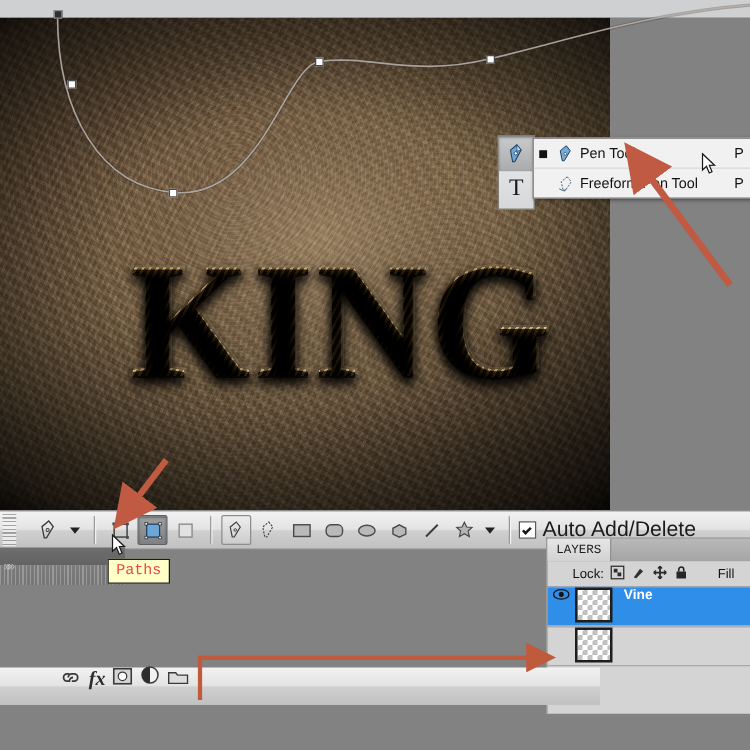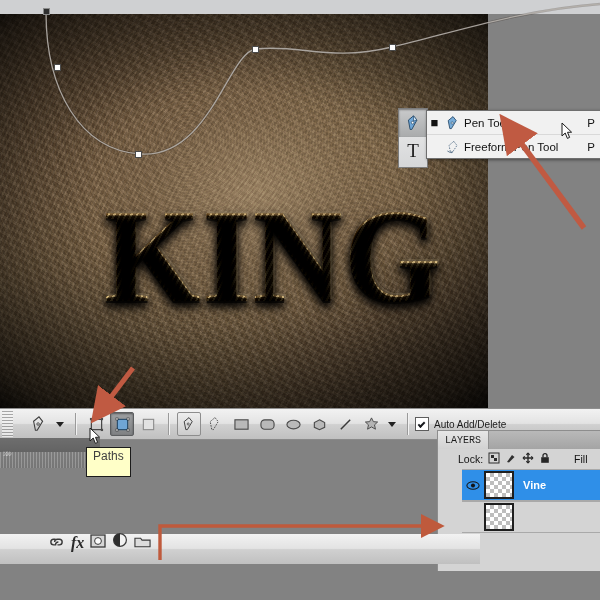--- a/index.html
+++ b/index.html
@@ -69,25 +69,25 @@
   .tbtn{width:22px;height:22px;margin:0 1px;display:flex;align-items:center;justify-content:center;
         border:1px solid transparent;border-radius:2px;position:relative;}
   .tbtn.on{background:linear-gradient(180deg,#9fa1a3,#7f8183);border:1px solid #5c5e60;
            box-shadow:inset 0 1px 2px rgba(0,0,0,.45);}
   .tbtn.grp{background:linear-gradient(180deg,#eee,#ccc);border:1px solid #8d8d8d;}
   .caret{width:0;height:0;border-left:4px solid transparent;border-right:4px solid transparent;
          border-top:5px solid #222;margin:0 4px;}
   .chk{width:12px;height:12px;background:#fff;border:1px solid #5d5d5d;position:relative;}
   .chk::after{content:"";position:absolute;left:2px;top:4px;width:5px;height:2px;
               border-left:2px solid #16181c;border-bottom:2px solid #16181c;transform:rotate(-45deg);}
-  .optlabel{font-size:10px;color:#1b1b1b;margin-left:5px;}
+  .optlabel{font-size:17px;color:#1b1b1b;margin-left:5px;}
 
   
   .tooltip{position:absolute;left:86px;top:447px;background:#ffffc8;border:1px solid #1b1b1b;
-           padding:1px 6px 12px;font-size:12px;color:#404040;line-height:15px;}
+           padding:1px 6px 2px;font-size:12px;color:#ef4444;line-height:15px;font-family:Liberation Mono, monospace;}
 
   
   .cursor{position:absolute;width:13px;height:19px;}
 
   
   .flyout{position:absolute;left:426px;top:110px;width:174px;
           background:#f1f1f1;border:1px solid #6f6f6f;box-shadow:1px 1px 3px rgba(0,0,0,.45);}
   .fitem{height:23px;display:flex;align-items:center;font-size:11.5px;color:#121212;
          border-bottom:1px solid #d9d9d9;position:relative;}
   .fitem:last-child{border-bottom:none;}
@@ -107,22 +107,22 @@
   .tab{padding:0 7px;display:flex;align-items:center;font-size:10px;color:#1c1c1c;
        background:linear-gradient(180deg,#e6e6e6,#d2d2d2);border-right:1px solid #919191;}
   .tabfill{flex:1;}
   .blendrow{height:20px;display:flex;align-items:center;padding:2px 0 0 3px;gap:3px;}
   .combo{width:110px;height:16px;background:#fff;border:1px solid #7d7d7d;
          display:flex;align-items:center;padding-left:4px;font-size:10.5px;color:#111;position:relative;}
   .combo .dd{position:absolute;right:3px;width:0;height:0;
              border-left:4px solid transparent;border-right:4px solid transparent;border-top:5px solid #3a3a3a;}
   .smalllbl{font-size:10.5px;color:#121212;}
   .lockrow{height:20px;display:flex;align-items:center;gap:5px;padding-left:20px;font-size:10.5px;color:#121212;}
-  .lyrrow{height:30px;display:flex;align-items:center;border-top:1px solid #a9a9a9;
-          border-bottom:1px solid #a9a9a9;margin-left:24px;}
+  .lyrrow{height:30px;display:flex;align-items:flex-start;border-top:1px solid #a9a9a9;
+          border-bottom:1px solid #a9a9a9;}
   .lyrrow.sel{background:#2f8fe8;}
   .eye{width:22px;display:flex;align-items:center;justify-content:center;}
   .thumb{width:26px;height:24px;border:2px solid #1e1e1e;
          background-image:
            linear-gradient(45deg,#bdbdbd 25%,transparent 25%,transparent 75%,#bdbdbd 75%),
            linear-gradient(45deg,#bdbdbd 25%,#fff 25%,#fff 75%,#bdbdbd 75%);
          background-size:8px 8px;background-position:0 0,4px 4px;}
   .lyrname{font-size:11px;font-weight:bold;color:#fff;margin-left:9px;}
   .lyrname.dim{color:#141414;font-weight:normal;}
 

